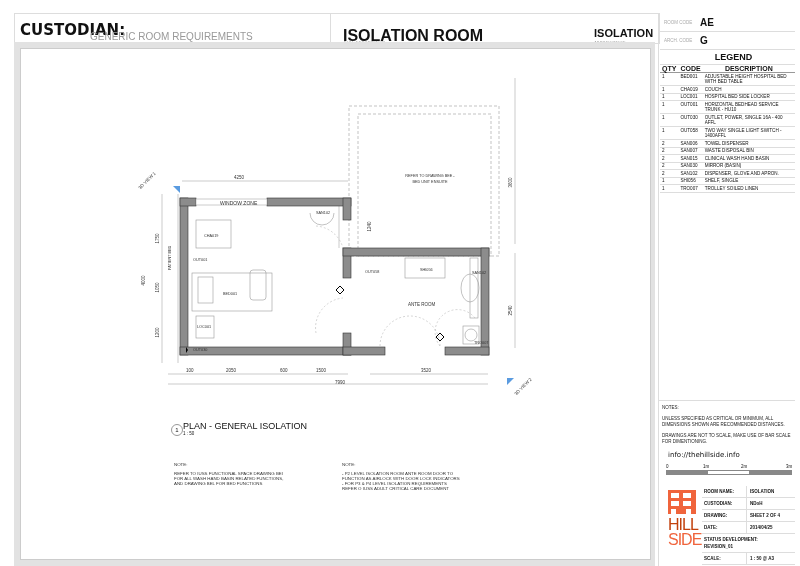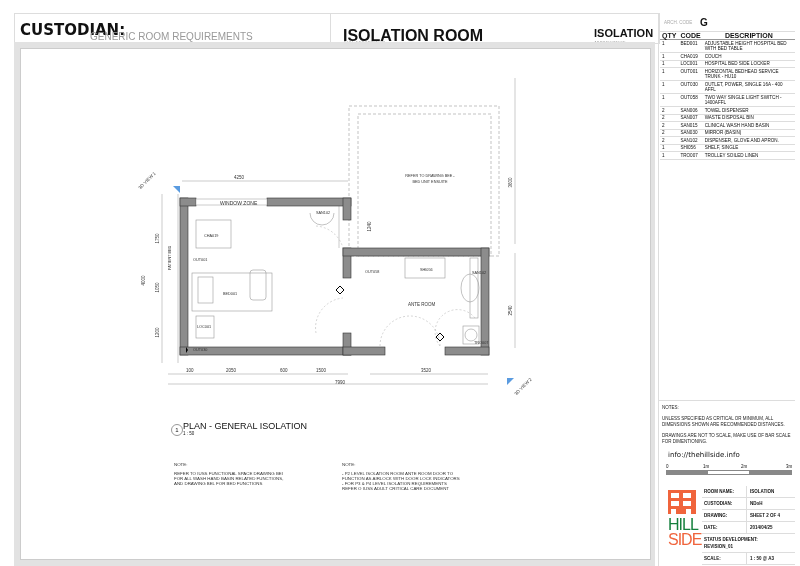--- a/index.html
+++ b/index.html
@@ -157,23 +157,28 @@
 <div class="abs plan-title">PLAN - GENERAL ISOLATION</div>
 <div class="abs plan-scale">1 : 50</div>
 
 <div class="abs note-block" style="left:174px;top:462px;">NOTE:</div>
 <div class="abs note-block" style="left:174px;top:471px;width:110px;">REFER TO IUSS FUNCTIONAL SPACE DRAWING BEI FOR ALL WASH HAND BASIN RELATED FUNCTIONS, AND DRAWING BEL FOR BED FUNCTIONS</div>
 <div class="abs note-block" style="left:342px;top:462px;">NOTE:</div>
 <div class="abs note-block" style="left:342px;top:471px;width:118px;">- P2 LEVEL ISOLATION ROOM ANTE ROOM DOOR TO FUNCTION AS AIRLOCK WITH DOOR LOCK INDICATORS - FOR P3 &amp; P4 LEVEL ISOLATION REQUIREMENTS REFER O IUSS ADULT CRITICAL CARE DOCUMENT</div>
 
 <div class="abs rp">
   <div class="rp-row">
+      <span class="rp-lbl">ROOM CODE</span>
+      <span class="rp-val">AE</span>
+    </div>
+  <div class="rp-row">
       <span class="rp-lbl">ARCH. CODE</span>
       <span class="rp-val">G</span>
     </div>
+  <div class="legend-title">LEGEND</div>
   <table class="leg">
     <thead>
         <tr>
       <th>QTY</th>
       <th>CODE</th>
       <th style="text-align:center">DESCRIPTION</th>
     </tr>
       </thead>
     <tbody>
       <tr>
@@ -265,21 +270,21 @@
   </g>
   <g fill="#fff">
     <rect x="6" y="5" width="8" height="5"></rect>
       <rect x="18" y="5" width="8" height="5"></rect>
     <rect x="6" y="13" width="8" height="5"></rect>
       <rect x="18" y="13" width="8" height="5"></rect>
     <rect x="6" y="21" width="5" height="5"></rect>
       <rect x="21" y="21" width="5" height="5"></rect>
   </g>
 </svg>
-<div class="abs" style="left:668px;top:517px;font-size:16px;line-height:15px;color:#15803d;letter-spacing:-1px;">HILL</div>
+<div class="abs" style="left:668px;top:517px;font-size:16px;line-height:15px;color:#c2410c;letter-spacing:-1px;">HILL</div>
 <div class="abs" style="left:668px;top:532px;font-size:16px;line-height:15px;color:#f0643c;letter-spacing:-1px;">SIDE</div>
 
 <div class="abs tb">
   <div class="tb-row">
       <span class="tb-k">ROOM NAME:</span>
       <span class="tb-v">ISOLATION</span>
     </div>
   <div class="tb-row">
       <span class="tb-k">CUSTODIAN:</span>
       <span class="tb-v">NDoH</span>

